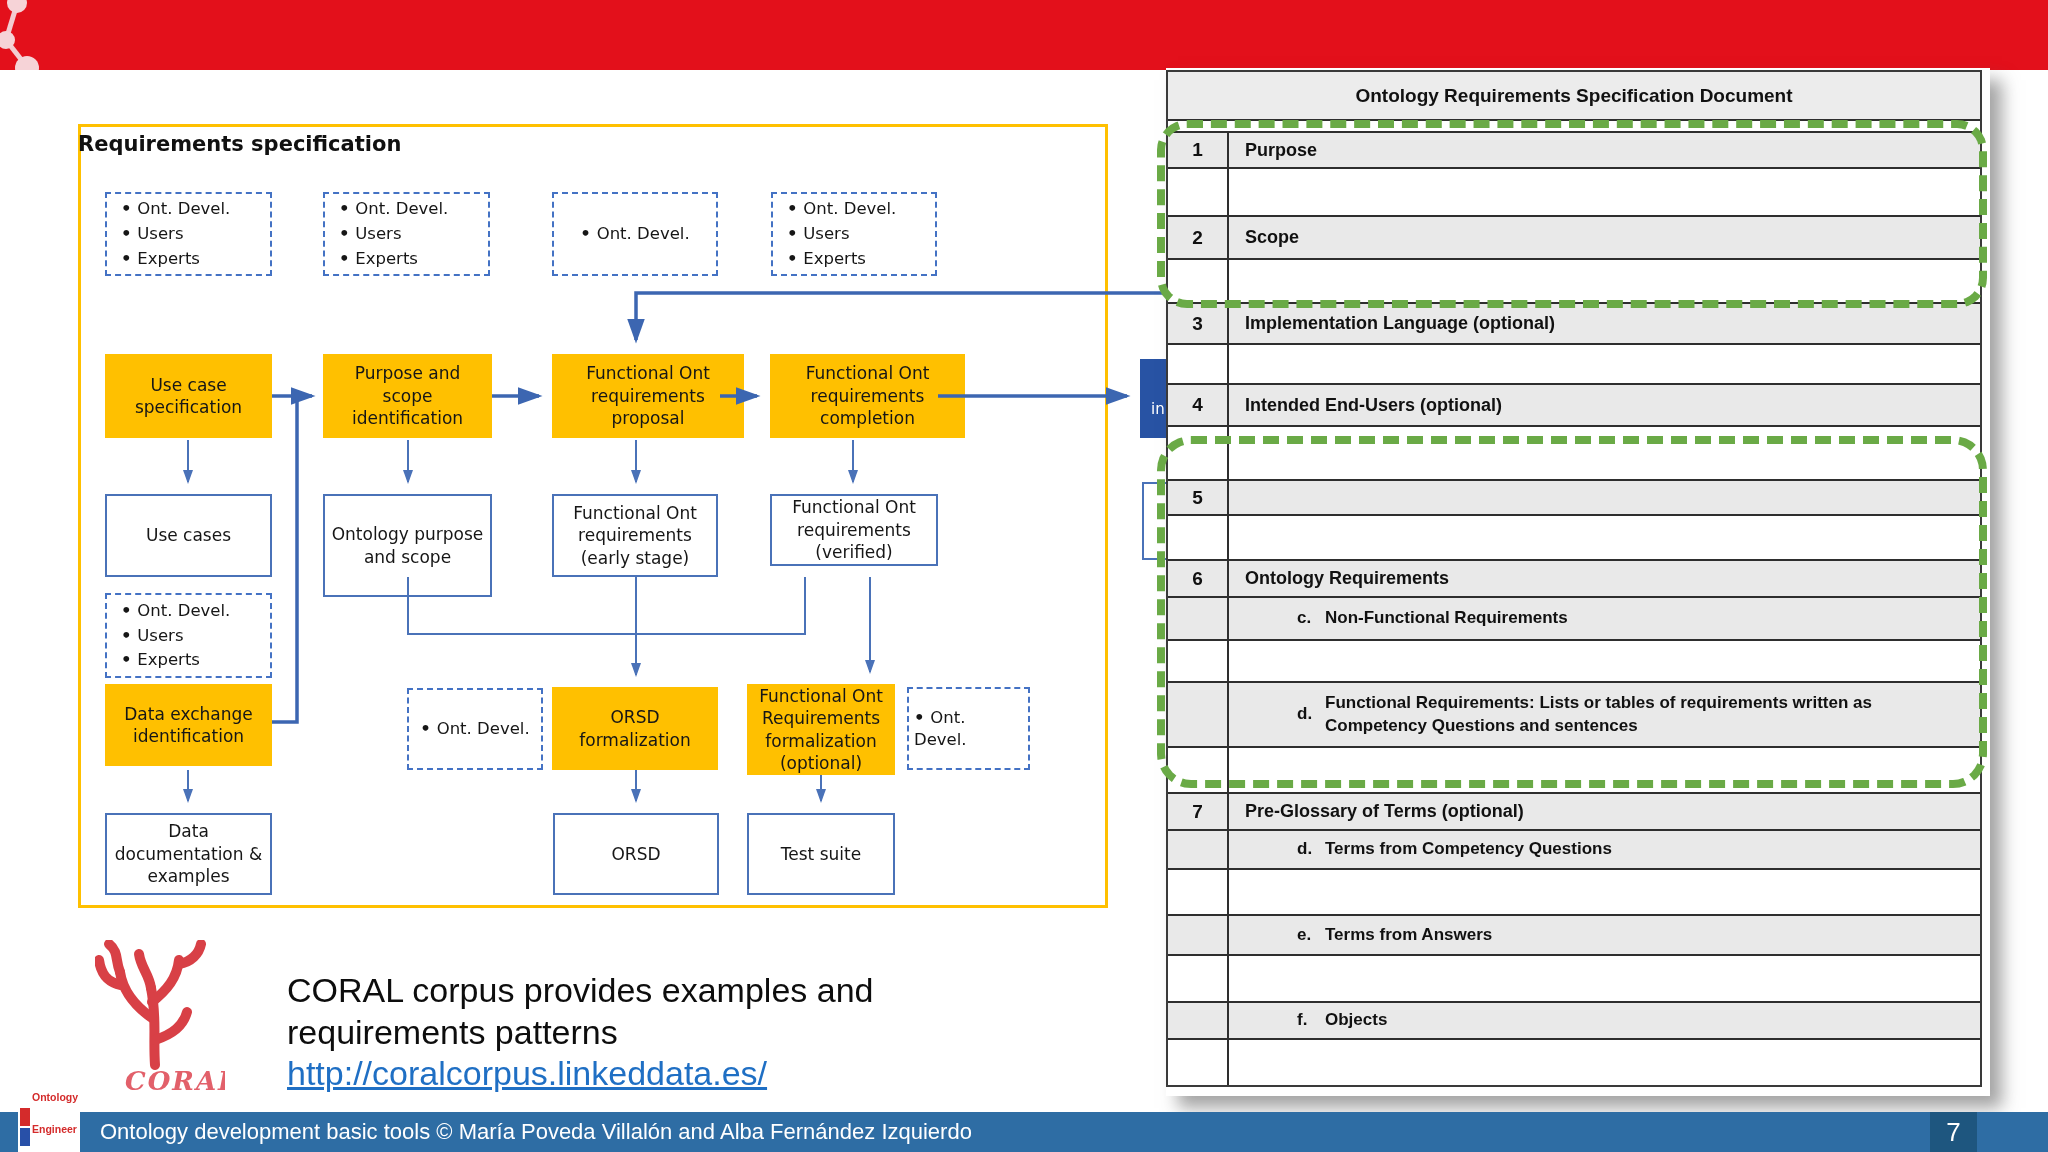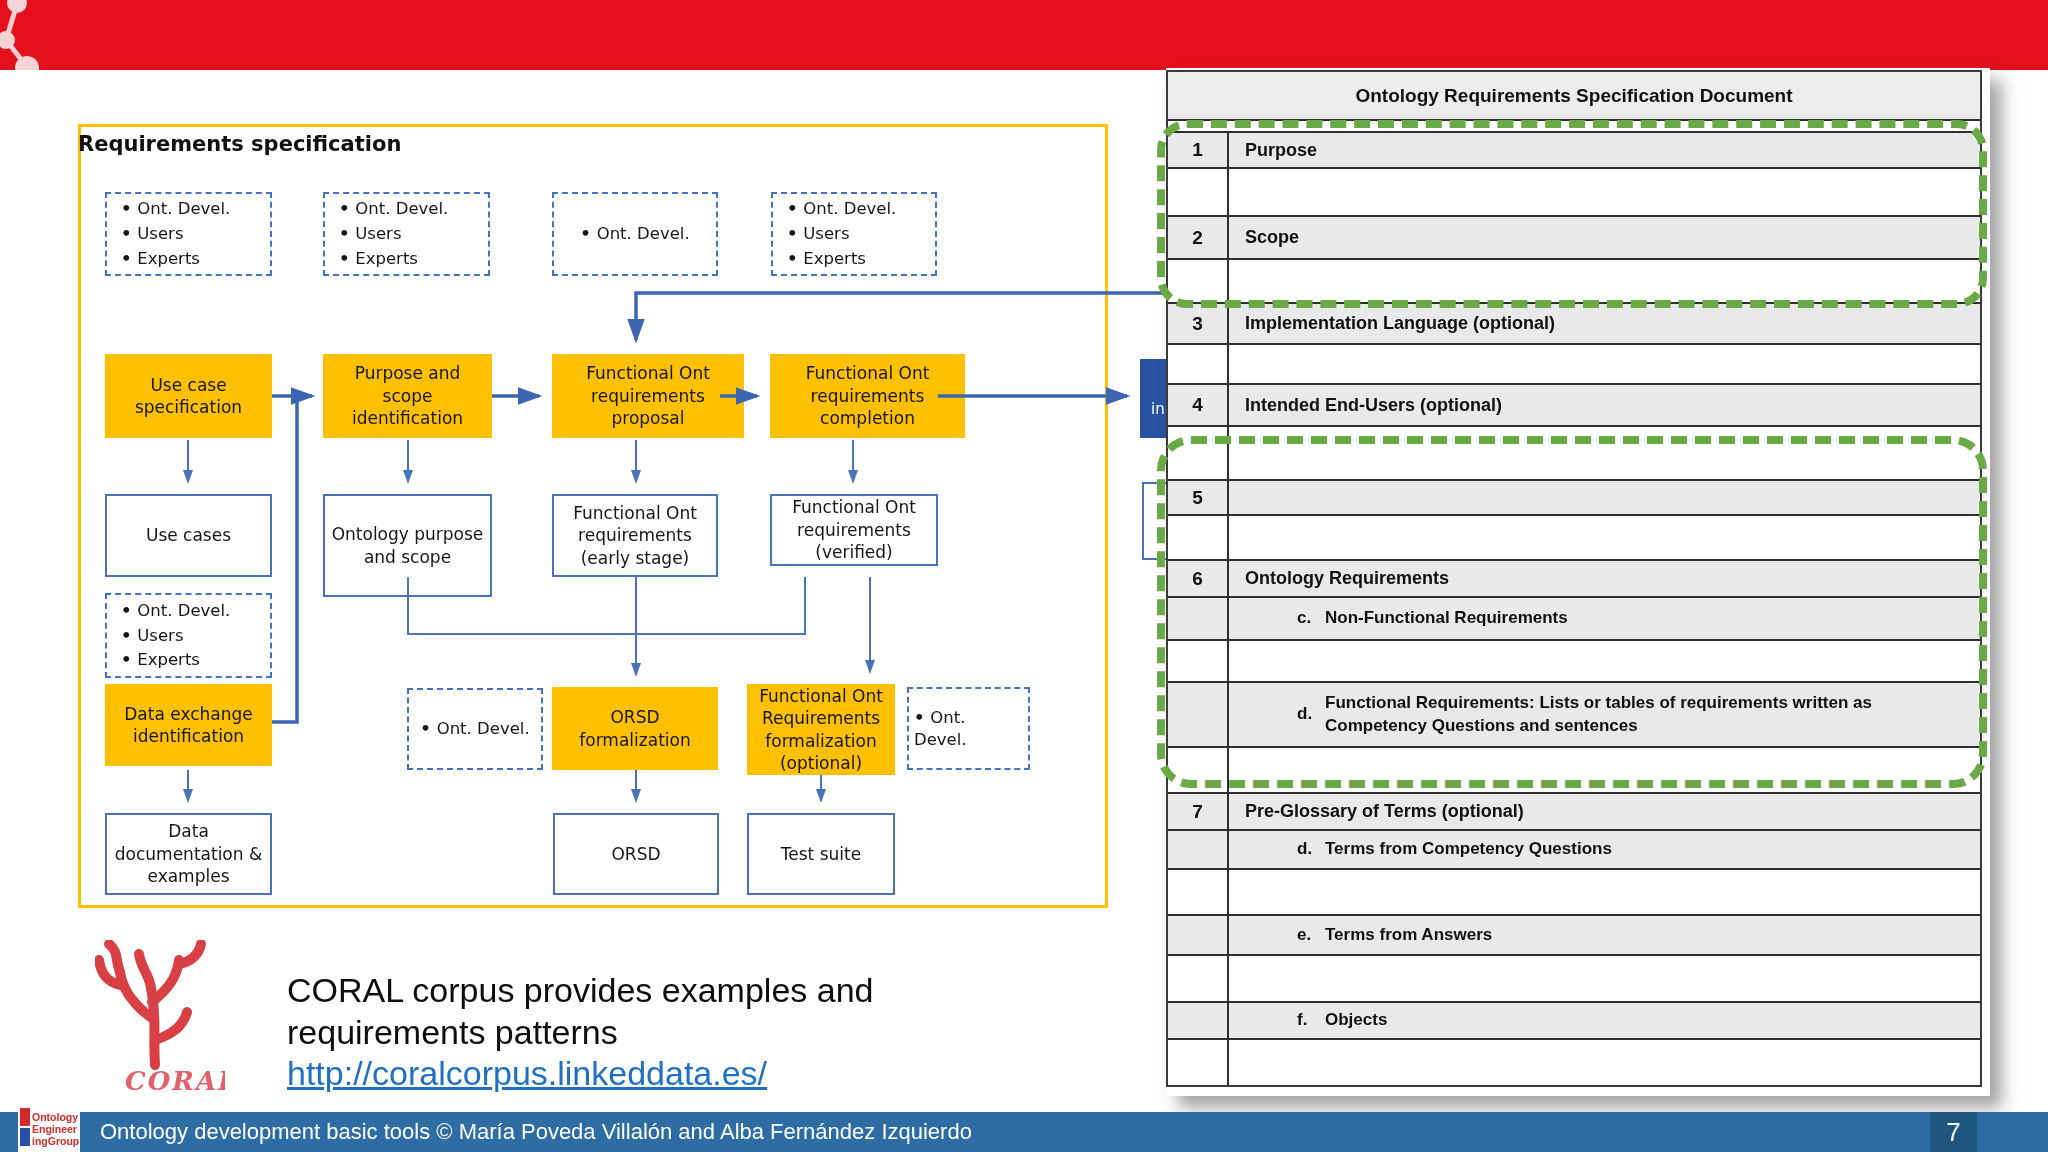--- a/index.html
+++ b/index.html
@@ -72,21 +72,21 @@
   .footer-bar{position:absolute;left:0;top:1112px;width:2048px;height:40px;background:#2e6da4;z-index:10;}
   .footer-text{position:absolute;left:100px;top:0;height:40px;line-height:40px;color:#ffffff;
       font-size:22px;}
   .page-badge{position:absolute;left:1930px;top:0;width:47px;height:40px;background:#1e567f;
       color:#ffffff;font-size:26px;display:flex;align-items:center;justify-content:center;}
   .oeg-logo{position:absolute;left:18px;top:1106px;width:62px;height:46px;background:#ffffff;z-index:11;
       display:flex;padding:2px;box-sizing:border-box;}
   .oeg-squares{width:12px;display:flex;flex-direction:column;gap:2px;margin-right:2px;}
   .oeg-squares .sq-red{width:10px;height:18px;background:#d42b2b;}
   .oeg-squares .sq-blue{width:10px;height:18px;background:#2850a8;}
-  .oeg-lines{display:flex;flex-direction:column;justify-content:center;}
+  .oeg-lines{display:flex;flex-direction:column;justify-content:center;gap:20px;}
   .oeg-lines span{font-size:10.5px;font-weight:bold;color:#d42b2b;line-height:12px;white-space:nowrap;}
 </style>
 </head>
 <body>
 
 <div class="header-bar">
   <svg class="molecule" width="90" height="70" viewBox="0 0 90 70">
     <line x1="17" y1="4" x2="6" y2="40" stroke="#f3ccd1" stroke-width="5"></line>
     <line x1="6" y1="40" x2="27" y2="67" stroke="#f3ccd1" stroke-width="5"></line>
     <circle cx="17" cy="3" r="10" fill="#f6d3d7"></circle>

